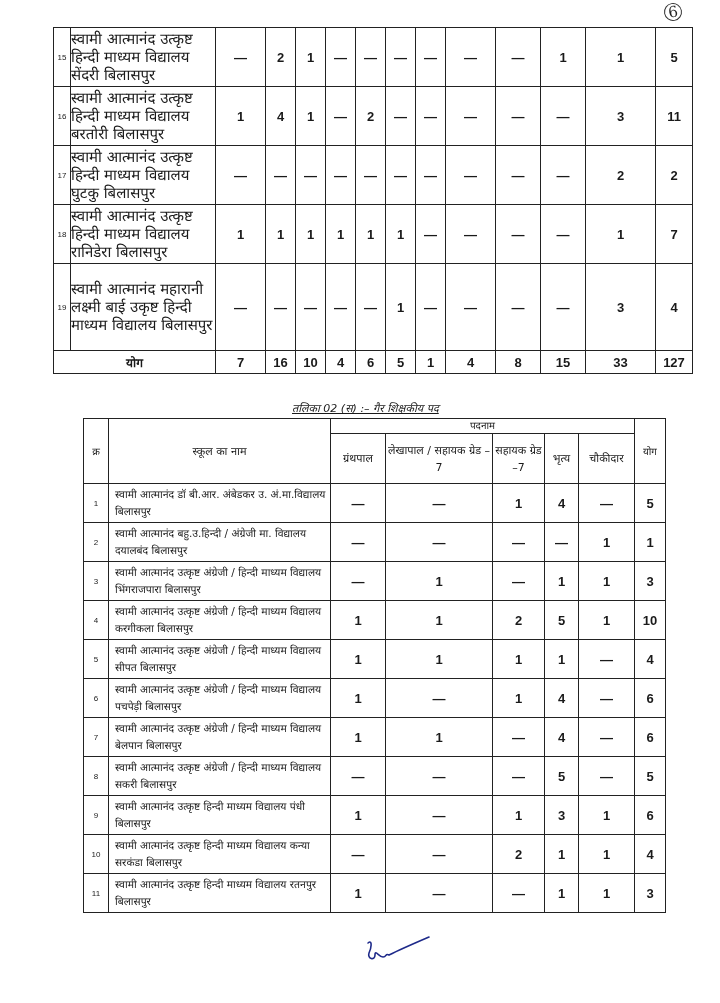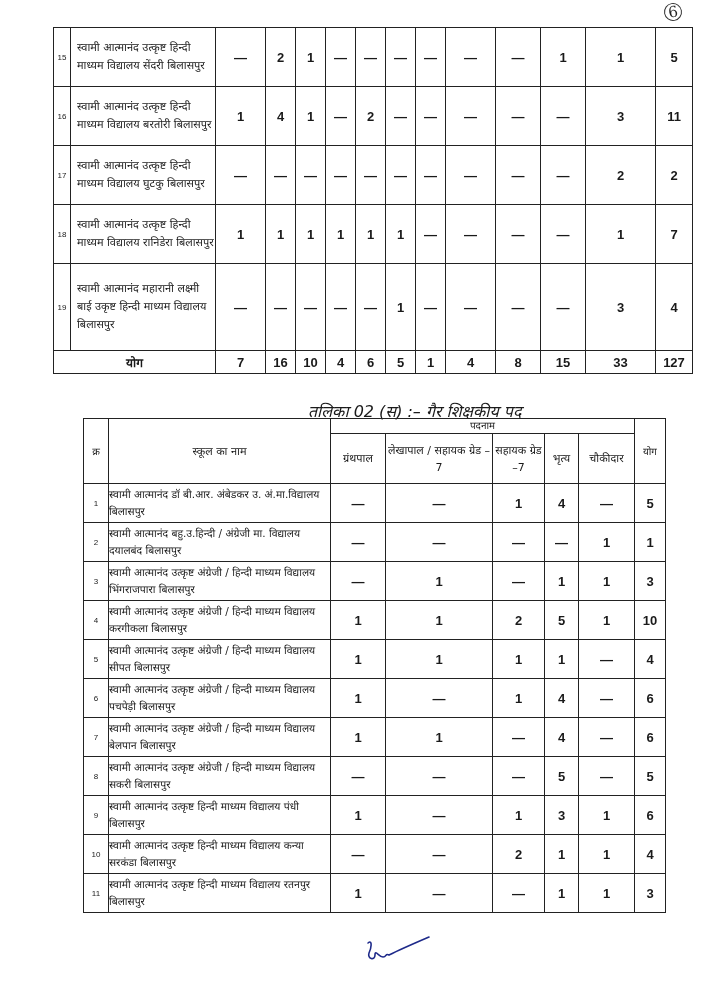--- a/index.html
+++ b/index.html
@@ -6,33 +6,33 @@
   body { width: 720px; height: 1003px; position: relative; overflow: hidden;
          font-family: "DejaVu Sans", sans-serif; color: #1a1a1a; }
   .page-no { position: absolute; left: 664px; top: 3px; font-size: 15px; color: #222;
              font-family: "DejaVu Serif", serif; border: 1.5px solid #333; border-radius: 50%;
              width: 16px; height: 16px; line-height: 16px; text-align: center; transform: rotate(-10deg); }
   table { border-collapse: collapse; position: absolute; table-layout: fixed; }
   td, th { border: 1.3px solid #222; padding: 0; text-align: center; vertical-align: middle; }
   #t1 { left: 53px; top: 27px; }
   #t1 td { height: 58px; font-weight: bold; font-size: 13px; font-family: "Liberation Sans", sans-serif; }
   #t1 td.num { font-size: 8px; font-weight: normal; }
-  #t1 td.name { text-align: left; font-weight: normal; font-size: 11px; line-height: 18px; padding-left: 6px;
+  #t1 td.name { text-align: left; font-weight: normal; font-size: 15px; line-height: 18px; 
                 font-family: "DejaVu Sans", sans-serif; }
   #t1 tr.tall td { height: 86px; }
   #t1 tr.total td { height: 22px; font-size: 13px; }
   #t1 tr.total td.label { font-size: 12px; font-family: "DejaVu Sans", sans-serif; }
-  .caption { position: absolute; left: 308px; top: 400px; font-size: 16px; font-style: italic;
+  .caption { position: absolute; left: 292px; top: 400px; font-size: 11px; font-style: italic;
              text-decoration: underline; font-family: "DejaVu Sans", sans-serif; }
   #t2 { left: 83px; top: 418px; }
   #t2 th { font-weight: normal; font-size: 11px; font-family: "DejaVu Sans", sans-serif; line-height: 17px; }
   #t2 th.small { font-size: 10px; }
   #t2 td { height: 38px; font-weight: bold; font-size: 13px; font-family: "Liberation Sans", sans-serif; }
   #t2 td.num { font-size: 8px; font-weight: normal; }
-  #t2 td.name { text-align: left; font-weight: normal; font-size: 10.5px; line-height: 17px; padding-left: 0;
+  #t2 td.name { text-align: left; font-weight: normal; font-size: 10.5px; line-height: 17px; padding-left: 6px;
                 font-family: "DejaVu Sans", sans-serif; }
   .signature { position: absolute; left: 365px; top: 935px; width: 70px; height: 40px; }
 </style>
 </head>
 <body>
 
 <div class="page-no">6</div>
 
 <table id="t1">
   <colgroup>

